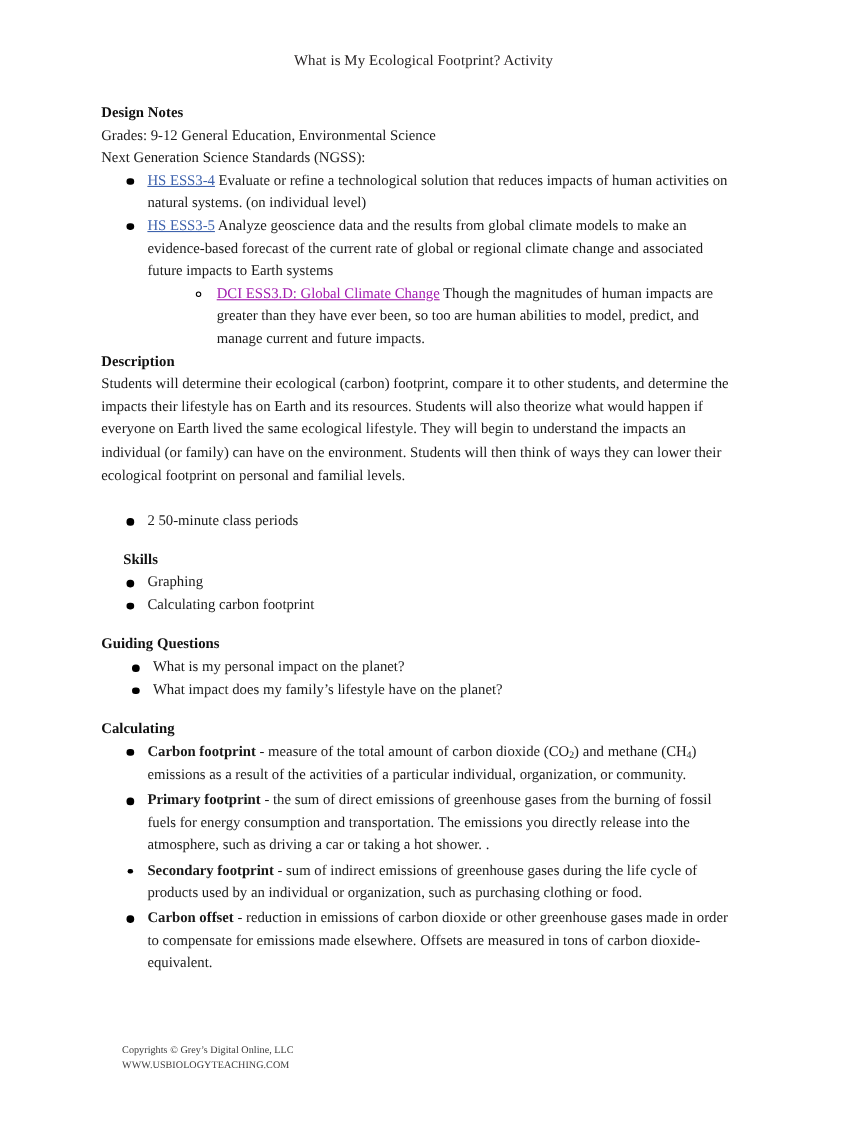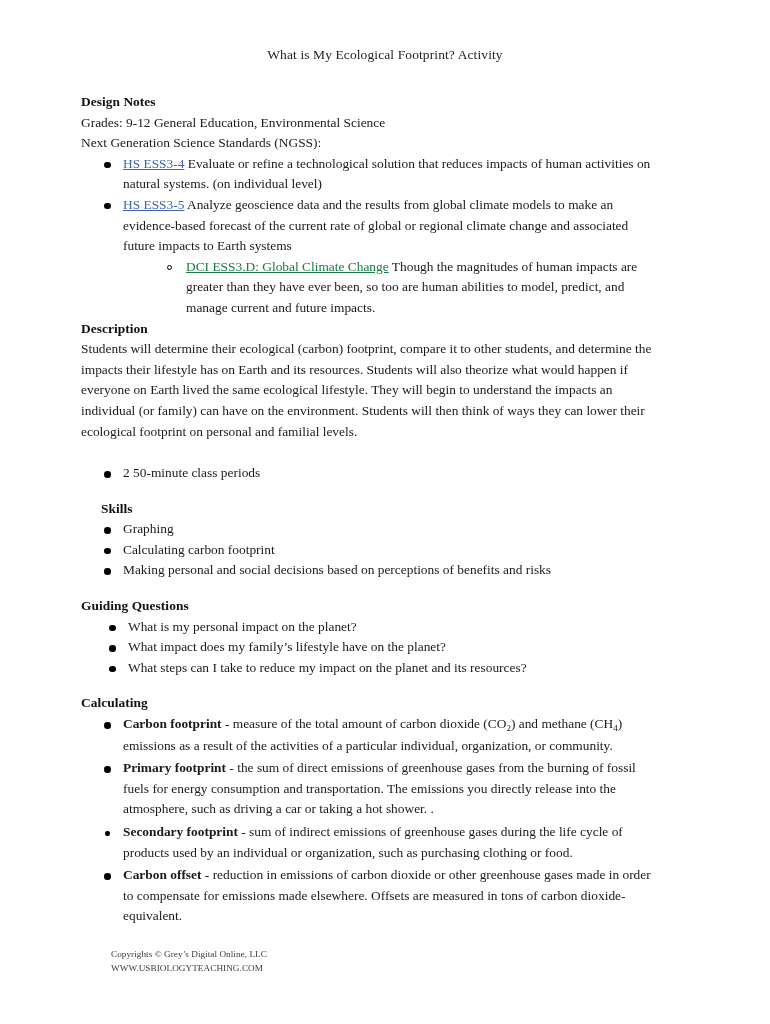--- a/index.html
+++ b/index.html
@@ -33,21 +33,21 @@
     font-size: 13.5px;
     line-height: 18px;
     letter-spacing: 0.1px;
     color: #231f20;
   }
 
   
   .content {
     position: absolute;
     top: 92px;
-    left: 81px;
+    left: 92px;
     width: 580px;
     font-size: 13.4px;
     line-height: 20.6px;
     color: #1a1a1a;
   }
 
   h2.section {
     font-size: 13.4px;
     font-weight: bold;
     margin: 0;
@@ -135,21 +135,21 @@
     background: transparent;
     box-sizing: border-box;
   }
 
   
   .link-blue {
     color: #3f63ad;
     text-decoration: underline;
   }
   .link-black {
-    color: #15803d;
+    color: #a21caf;
     text-decoration: underline;
   }
   .bold { font-weight: bold; }
   sub {
     font-size: 9px;
     vertical-align: baseline;
     position: relative;
     top: 2.5px;
   }
 
@@ -200,30 +200,28 @@
     <ul class="blist skills">
       <li> 2 50-minute class periods</li>
     </ul>
 
     <div class="gap-md"></div>
 
     <h2 class="section indented">Skills</h2>
     <ul class="blist skills">
       <li>Graphing</li>
       <li>Calculating carbon footprint</li>
-      <li>Making personal and social decisions based on perceptions of benefits and risks</li>
     </ul>
 
     <div class="gap-md"></div>
 
     <h2 class="section">Guiding Questions</h2>
     <ul class="blist questions">
       <li>What is my personal impact on the planet?</li>
       <li>What impact does my family’s lifestyle have on the planet?</li>
-      <li>What steps can I take to reduce my impact on the planet and its resources?</li>
     </ul>
 
     <div class="gap-md"></div>
 
     <h2 class="section">Calculating</h2>
     <ul class="blist vocab">
 
       <li><span class="bold">Carbon footprint</span><span> - </span><span>measure of the total amount of carbon dioxide (CO</span><sub>2</sub><span>) and methane (CH</span><sub>4</sub><span>) emissions as a result of the activities of a particular individual, organization, or community.</span></li>
 
       <li><span class="bold">Primary footprint</span><span> - </span><span>the sum of direct emissions of greenhouse gases from the burning of fossil fuels for energy consumption and transportation. The emissions you directly release into the atmosphere, such as driving a car or taking a hot shower. .</span></li>

